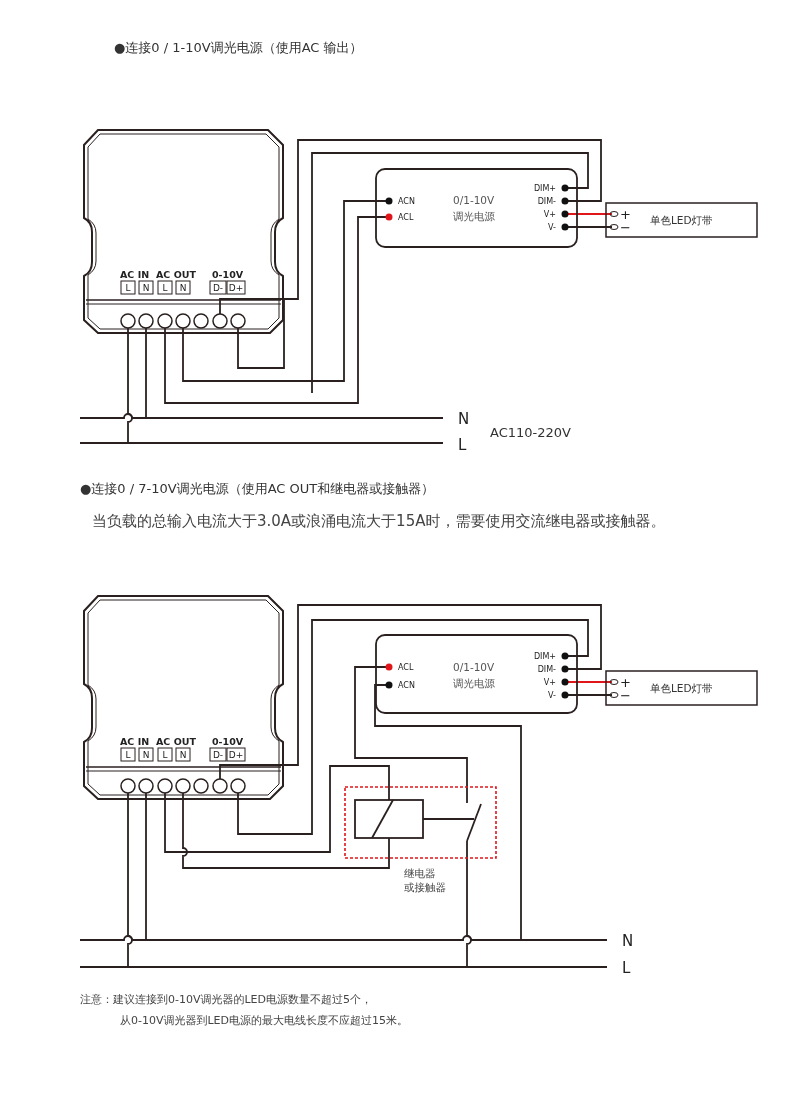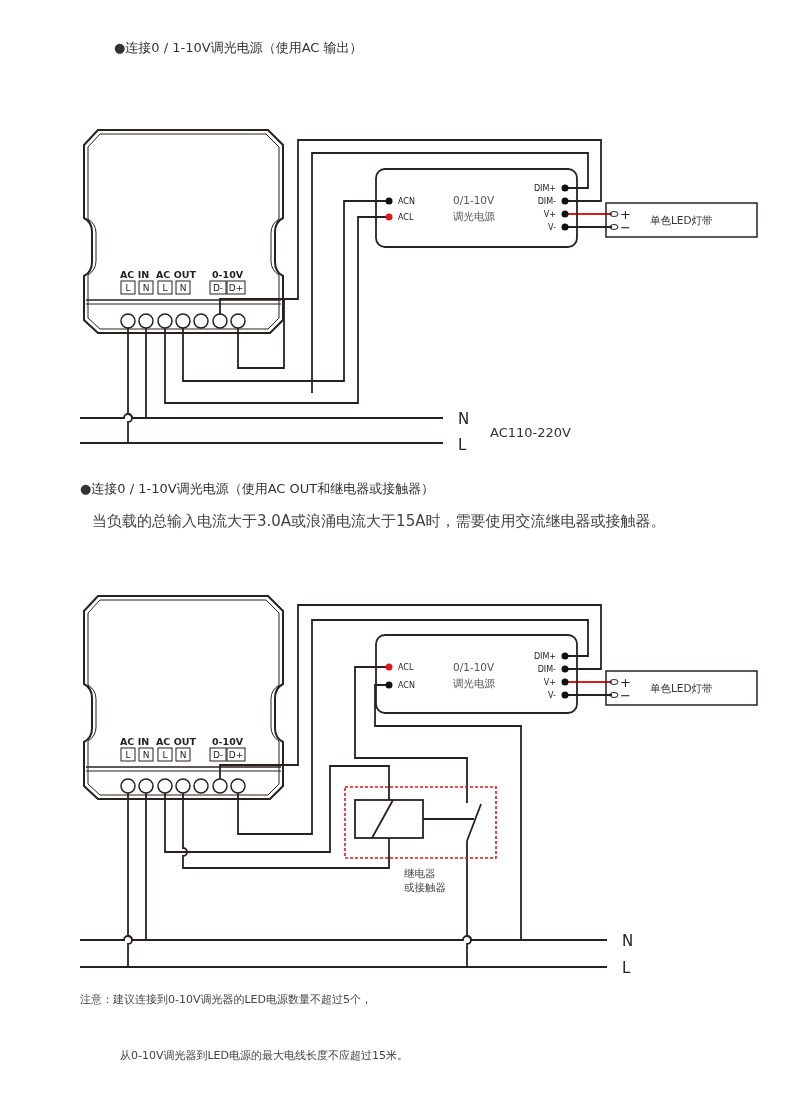--- a/index.html
+++ b/index.html
@@ -9,24 +9,24 @@
   .body-text{font-size:15px;color:#444;}
   .note{font-size:11px;color:#444;line-height:20px;}
   .version{font-size:11px;color:#5b86b8;margin-top:42px;}
   svg{position:absolute;left:0;top:0;}
   svg text{font-family:"DejaVu Sans","Liberation Sans",sans-serif;}
 </style>
 </head>
 <body>
 
 <div class="txt heading" style="left:80px;top:39px;margin-left:34px;">●连接0 / 1-10V调光电源（使用AC 输出）</div>
-<div class="txt heading" style="left:80px;top:480px;">●连接0 / 1-10V调光电源（使用AC OUT和继电器或接触器）</div>
+<div class="txt heading" style="left:80px;top:480px;">●连接0 / 7-10V调光电源（使用AC OUT和继电器或接触器）</div>
 <div class="txt body-text" style="left:92px;top:512px;">当负载的总输入电流大于3.0A或浪涌电流大于15A时，需要使用交流继电器或接触器。</div>
 <div class="txt note" style="left:80px;top:990px;">注意：建议连接到0-10V调光器的LED电源数量不超过5个，</div>
-<div class="txt note" style="left:120px;top:1011px;margin-top:35px;">从0-10V调光器到LED电源的最大电线长度不应超过15米。</div>
+<div class="txt note" style="left:120px;top:1011px;">从0-10V调光器到LED电源的最大电线长度不应超过15米。</div>
 <div class="txt version" style="left:57px;top:1064px;">版本 1.0.4</div>
 
 <svg width="800" height="1100" viewBox="0 0 800 1100">
   <g fill="none" stroke="#2b2020" stroke-width="2">
 
     <g>
       <path d="M98,130 L268,130 L283,145 L283,218 Q275,222 275,232 L275,262 Q275,272 283,276 L283,320 L270,333 L98,333 L84,320 L84,276 Q92,272 92,262 L92,232 Q92,222 84,218 L84,145 Z"></path>
       <path d="M100,134 L266,134 L279,147 L279,219 Q271,224 271,233 L271,261 Q271,270 279,275 L279,318 L268,329 L100,329 L88,318 L88,275 Q96,270 96,261 L96,233 Q96,224 88,219 L88,147 Z" stroke-width="1"></path>
       <line x1="86" y1="300" x2="281" y2="300" stroke-width="1.5"></line>
       <line x1="86" y1="304" x2="281" y2="304" stroke-width="1"></line>

